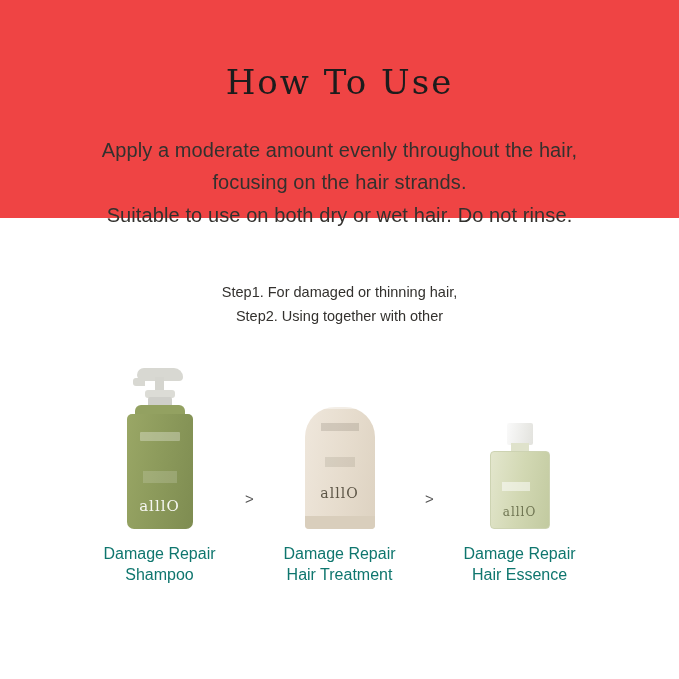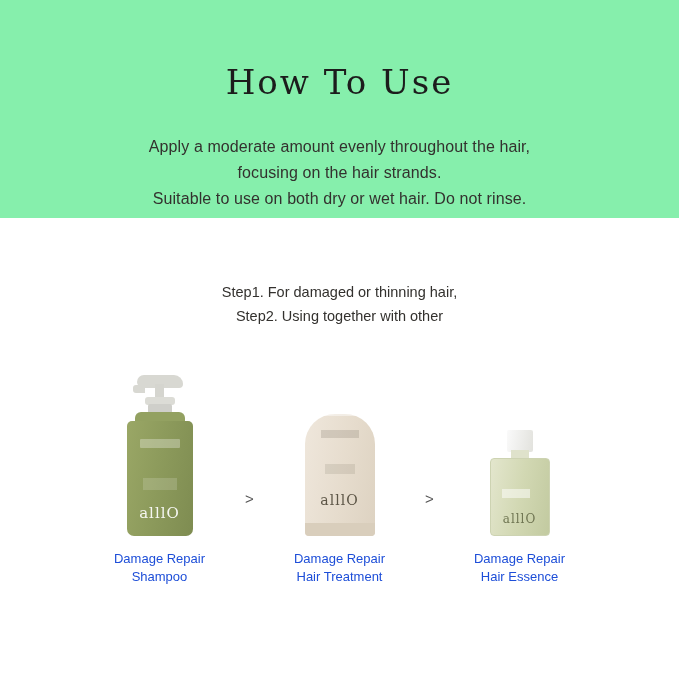--- a/index.html
+++ b/index.html
@@ -13,36 +13,36 @@
   }
   .page {
     position: relative;
     width: 679px;
     height: 679px;
     background: #ffffff;
   }
 
   
   .howto-band {
-    background: #86efac;
+    background: #ef4444;
     width: 679px;
     height: 218px;
     padding-top: 62px;
     text-align: center;
   }
   .howto-title {
     font-family: "DejaVu Serif", "Liberation Serif", serif;
     font-size: 34px;
     font-weight: 400;
     letter-spacing: 2px;
     color: #1c1c1c;
     margin-bottom: 22px;
   }
   .howto-lines {
-    font-size: 16px;
+    font-size: 20px;
     line-height: 1.62;
     color: #33312e;
     letter-spacing: 0.1px;
     margin-top: 32px;
   }
   .howto-lines div { white-space: pre; }
 
   
   .tip-section {
     text-align: center;
@@ -87,23 +87,23 @@
     padding-bottom: 78px;
   }
   .shot {
     height: 170px;
     display: flex;
     align-items: flex-end;
     justify-content: center;
   }
   .caption {
     margin-top: 14px;
-    font-size: 13px;
+    font-size: 16px;
     line-height: 1.32;
-    color: #1d4ed8;
+    color: #0f766e;
     text-align: center;
   }
   .caption div { white-space: pre; }
 
   
   .b1 { position: relative; width: 78px; height: 163px; }
   .b1 .body {
     position: absolute; bottom: 0; left: 6px;
     width: 66px; height: 115px;
     background: linear-gradient(100deg,#9aa766 0%, #8d9b5c 45%, #7e8c51 100%);

